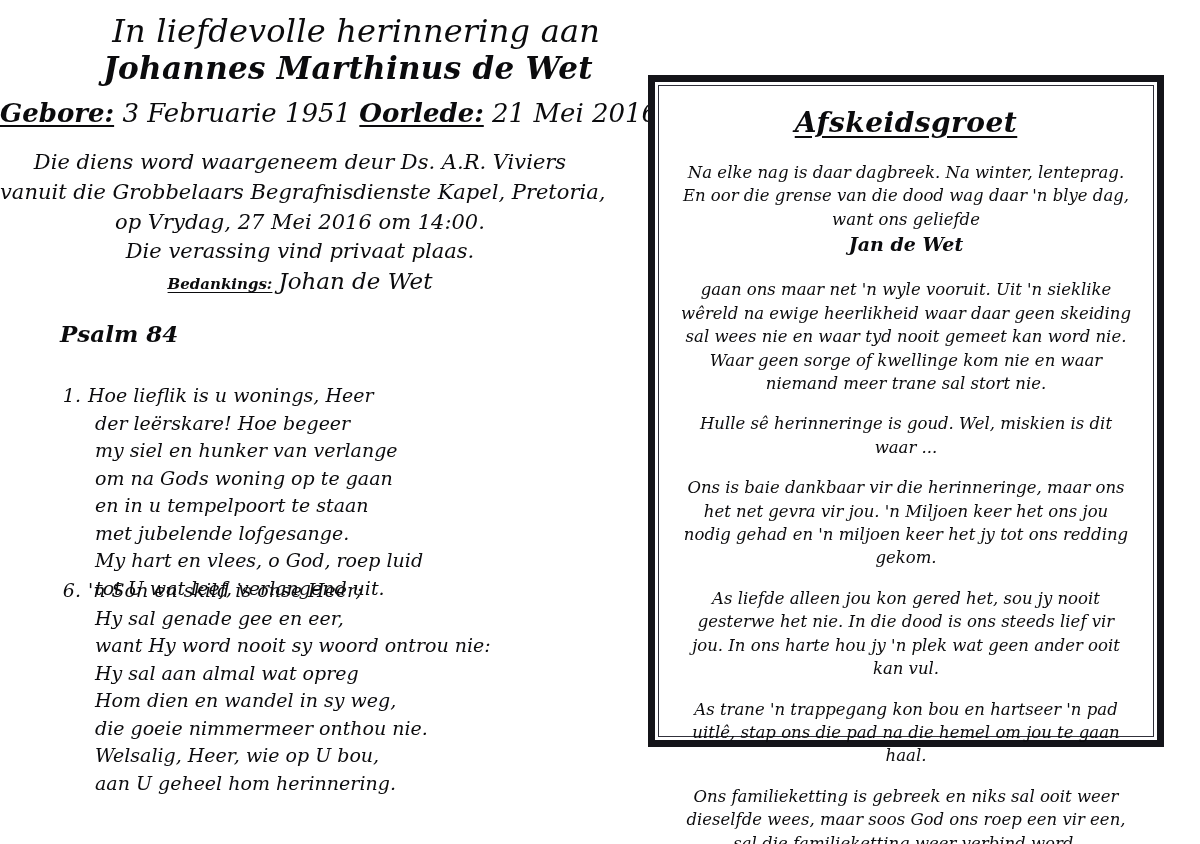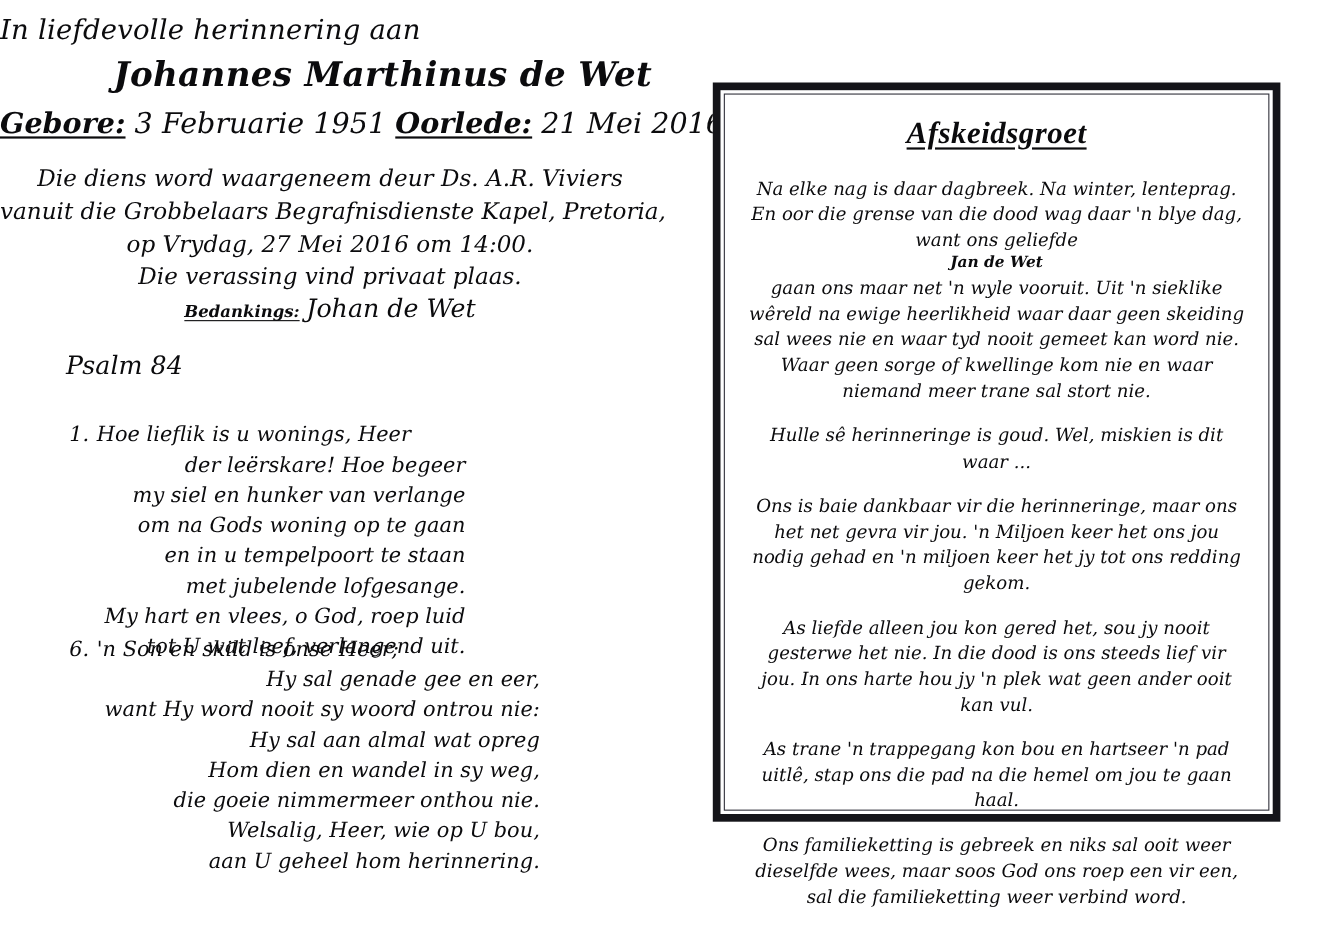--- a/index.html
+++ b/index.html
@@ -30,22 +30,22 @@
     top: 0;
     width: 600px;
     height: 844px;
   }
 
   .memorial-intro {
     position: absolute;
     top: 12px;
     left: 0;
     width: 600px;
-    text-align: left;
-    font-size: 25px;
+    text-align: right;
+    font-size: 32px;
     font-style: italic;
     letter-spacing: 0.2px;
   }
 
   .deceased-name {
     position: absolute;
     top: 50px;
     left: 0;
     width: 600px;
     text-align: center;
@@ -110,21 +110,21 @@
     font-size: 23px;
     font-weight: normal;
     margin-left: 6px;
   }
 
   .psalm-title {
     position: absolute;
     top: 320px;
     left: 60px;
     font-size: 23px;
-    font-weight: normal;
+    font-weight: bold;
     font-style: italic;
   }
 
   .verse {
     position: absolute;
     left: 62px;
     font-size: 19px;
     font-style: italic;
     line-height: 1.45;
   }
@@ -137,21 +137,20 @@
   }
   .verse .verse-num {
     width: 26px;
     flex: 0 0 26px;
     text-align: right;
     padding-right: 7px;
     box-sizing: border-box;
   }
   .verse .verse-line {
     display: block;
-    text-align: right;
   }
   .verse .verse-body {
     padding-left: 33px;
   }
 
   
   .farewell-frame {
     position: absolute;
     left: 648px;
     top: 75px;
@@ -174,42 +173,42 @@
 
   .farewell-title {
     text-align: center;
     font-size: 28px;
     font-weight: bold;
     font-style: italic;
     text-decoration: underline;
     text-underline-offset: 4px;
     margin: 6px 0 22px 0;
     letter-spacing: 0.5px;
-    font-family: Liberation Serif, serif;
   }
 
   .farewell-body {
     font-size: 16.5px;
     font-style: italic;
     line-height: 1.42;
     text-align: center;
   }
   .farewell-body p {
     margin: 0 0 17px 0;
   }
   .farewell-body p:last-child {
     margin-bottom: 0;
   }
   .farewell-body .inline-name {
     display: block;
     font-weight: bold;
-    font-size: 14px;
+    font-size: 19px;
   }
   .farewell-body .para-seg {
     display: block;
+    margin-top: 20px;
   }
 </style>
 </head>
 <body>
 
 <div class="page">
 
   <div class="left-panel">
 
     <div class="memorial-intro">In liefdevolle herinnering aan</div>

